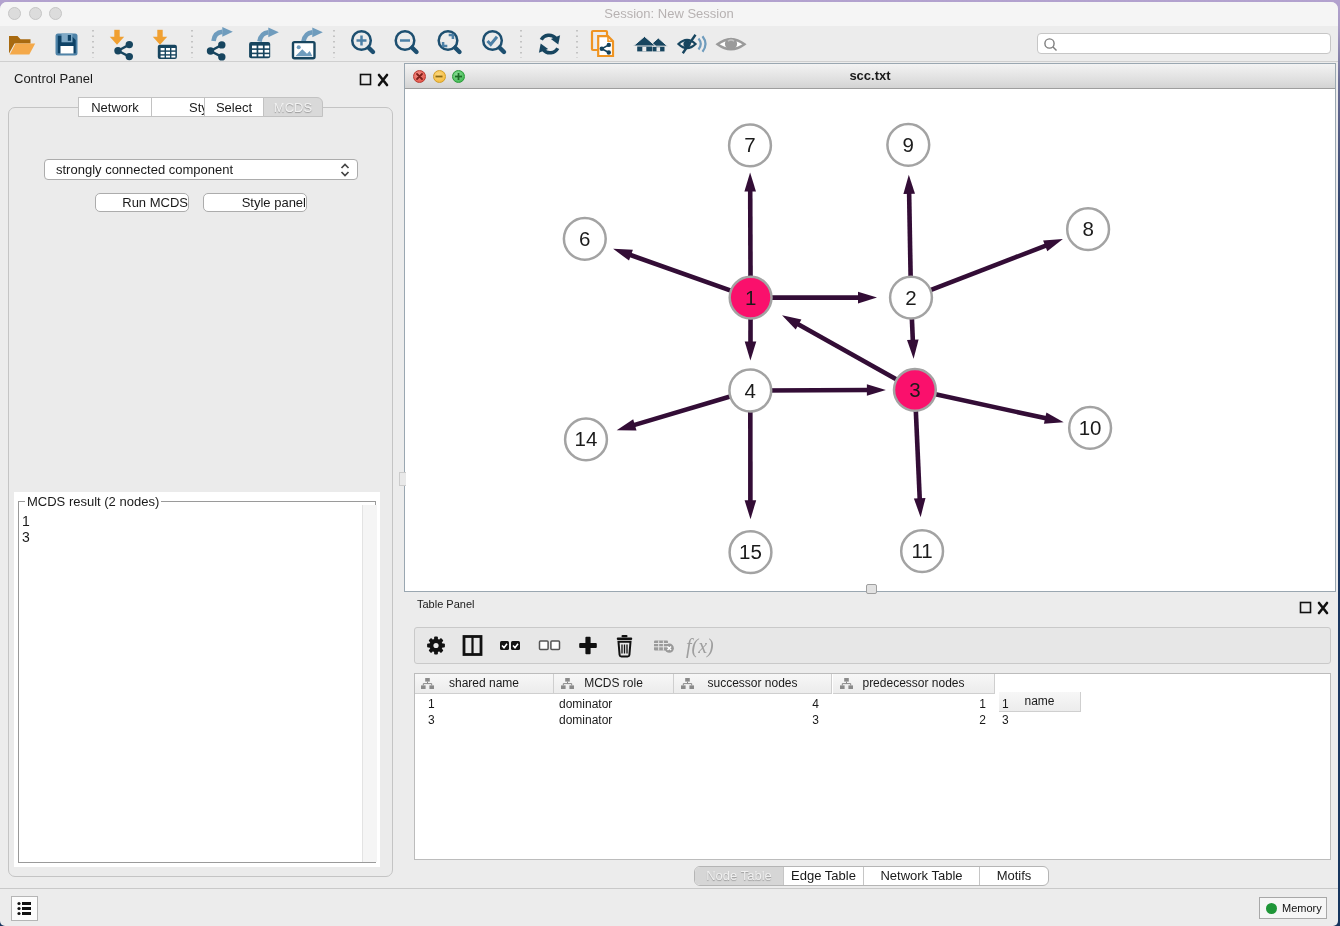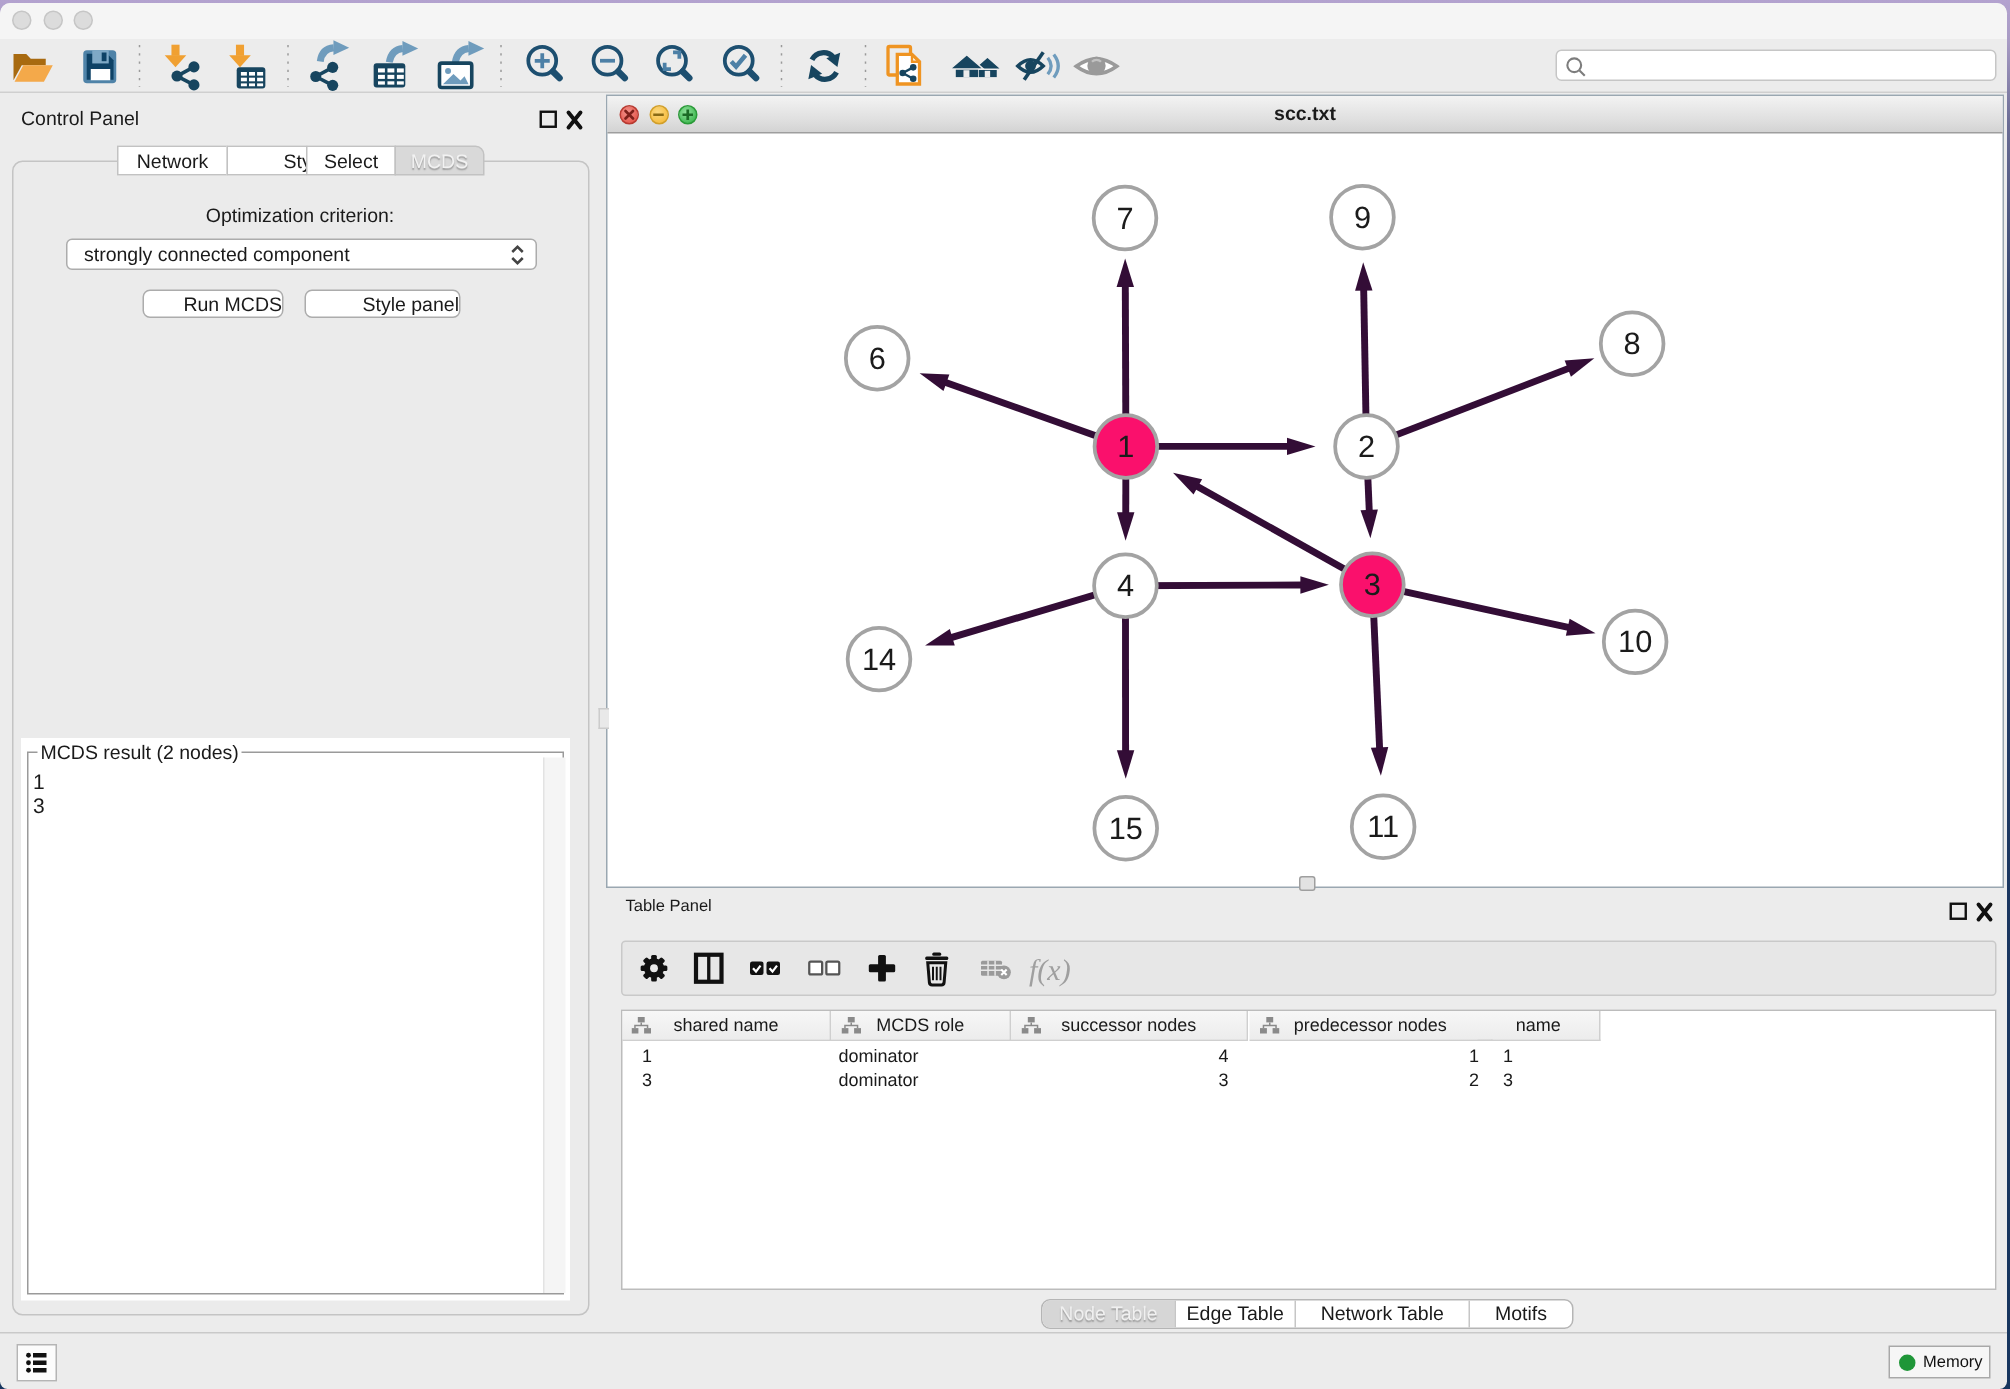--- a/index.html
+++ b/index.html
@@ -46,20 +46,21 @@
 #membtn{position:absolute;left:1259px;top:897px;width:68px;height:22px;background:#f6f6f6;border:1px solid #a8a8a8;box-sizing:border-box;font-size:11px;color:#111;}
 </style>
 </head>
 <body>
 <div id="stage">
 <div id="win"></div>
 <div id="titlebar">
 <div class="tl" style="left:8px;"></div>
 <div class="tl" style="left:29px;"></div>
 <div class="tl" style="left:49px;"></div>
+<div id="wtitle">Session: New Session</div>
 </div>
 <div id="toolbar"></div>
 <svg id="tbicons" class="abs" style="left:0;top:26px;" width="1338" height="36" viewBox="0 26 1338 36">
 <g stroke="#9a9a9a" stroke-width="1" stroke-dasharray="1.5,4">
 <line x1="93" y1="30" x2="93" y2="58"></line>
         <line x1="192" y1="30" x2="192" y2="58"></line>
 <line x1="334" y1="30" x2="334" y2="58"></line>
         <line x1="521" y1="30" x2="521" y2="58"></line>
 <line x1="577" y1="30" x2="577" y2="58"></line>
 </g>
@@ -197,21 +198,20 @@
 <div id="cp-title">Control Panel</div>
 <svg class="abs" style="left:359px;top:73px;" width="32" height="14" viewBox="0 0 32 14">
       <rect x="1.5" y="1.5" width="10" height="10" fill="none" stroke="#111" stroke-width="1.6"></rect>
       <path d="M20 2 L28 12 M28 2 L20 12" stroke="#111" stroke-width="2.6" stroke-linecap="round"></path>
     </svg>
 <div class="tab" style="left:78px;width:74px;">Network</div>
 <div class="tab" style="left:151px;width:54px;padding-left:37px;">Style</div>
 <div class="tab" style="left:204px;width:60px;">Select</div>
 <div class="tab" id="tab-mcds" style="left:263px;width:60px;">MCDS</div>
 <div id="cp-body"></div>
-<div id="optlabel">Optimization criterion:</div>
 <div id="combo">strongly connected component<svg class="abs" style="right:7px;top:3px;" width="10" height="14" viewBox="0 0 10 14">
         <path d="M1.5 5 L5 1.5 L8.5 5" fill="none" stroke="#444" stroke-width="1.7"></path>
         <path d="M1.5 9 L5 12.5 L8.5 9" fill="none" stroke="#444" stroke-width="1.7"></path>
       </svg></div>
 <div class="btn" style="left:95px;width:94px;">Run MCDS</div>
 <div class="btn" style="left:203px;width:104px;">Style panel</div>
 <div id="resbox">
 <div id="resborder"></div>
 <div id="reslegend">MCDS result (2 nodes)</div>
 <div id="resscroll"></div>
@@ -370,21 +370,21 @@
           <path d="M6.5,3.6 v2 M2.3,7.4 v-1.8 h8.4 v1.8" fill="none" stroke="#8a8a8a" stroke-width="1"></path>
         </svg>successor nodes</div>
 <div class="hcell" style="left:418px;width:162px;"><svg class="abs" style="left:7px;top:4px;" width="13" height="12" viewBox="0 0 13 12">
           <g fill="#8a8a8a">
             <rect x="4.2" y="0" width="4.6" height="3.6"></rect>
             <rect x="0" y="7.4" width="4.6" height="3.6"></rect>
             <rect x="8.4" y="7.4" width="4.6" height="3.6"></rect>
           </g>
           <path d="M6.5,3.6 v2 M2.3,7.4 v-1.8 h8.4 v1.8" fill="none" stroke="#8a8a8a" stroke-width="1"></path>
         </svg>predecessor nodes</div>
-<div class="hcell" style="left:570px;width:82px;">name</div>
+<div class="hcell" style="left:584px;width:82px;margin-top:18px;">name</div>
 <div class="cell" style="left:13px;top:22px;">1</div>
 <div class="cell" style="left:144px;top:22px;">dominator</div>
 <div class="cell" style="left:344px;top:22px;width:60px;text-align:right;">4</div>
 <div class="cell" style="left:511px;top:22px;width:60px;text-align:right;">1</div>
 <div class="cell" style="left:587px;top:22px;">1</div>
 <div class="cell" style="left:13px;top:38px;">3</div>
 <div class="cell" style="left:144px;top:38px;">dominator</div>
 <div class="cell" style="left:344px;top:38px;width:60px;text-align:right;">3</div>
 <div class="cell" style="left:511px;top:38px;width:60px;text-align:right;">2</div>
 <div class="cell" style="left:587px;top:38px;">3</div>

